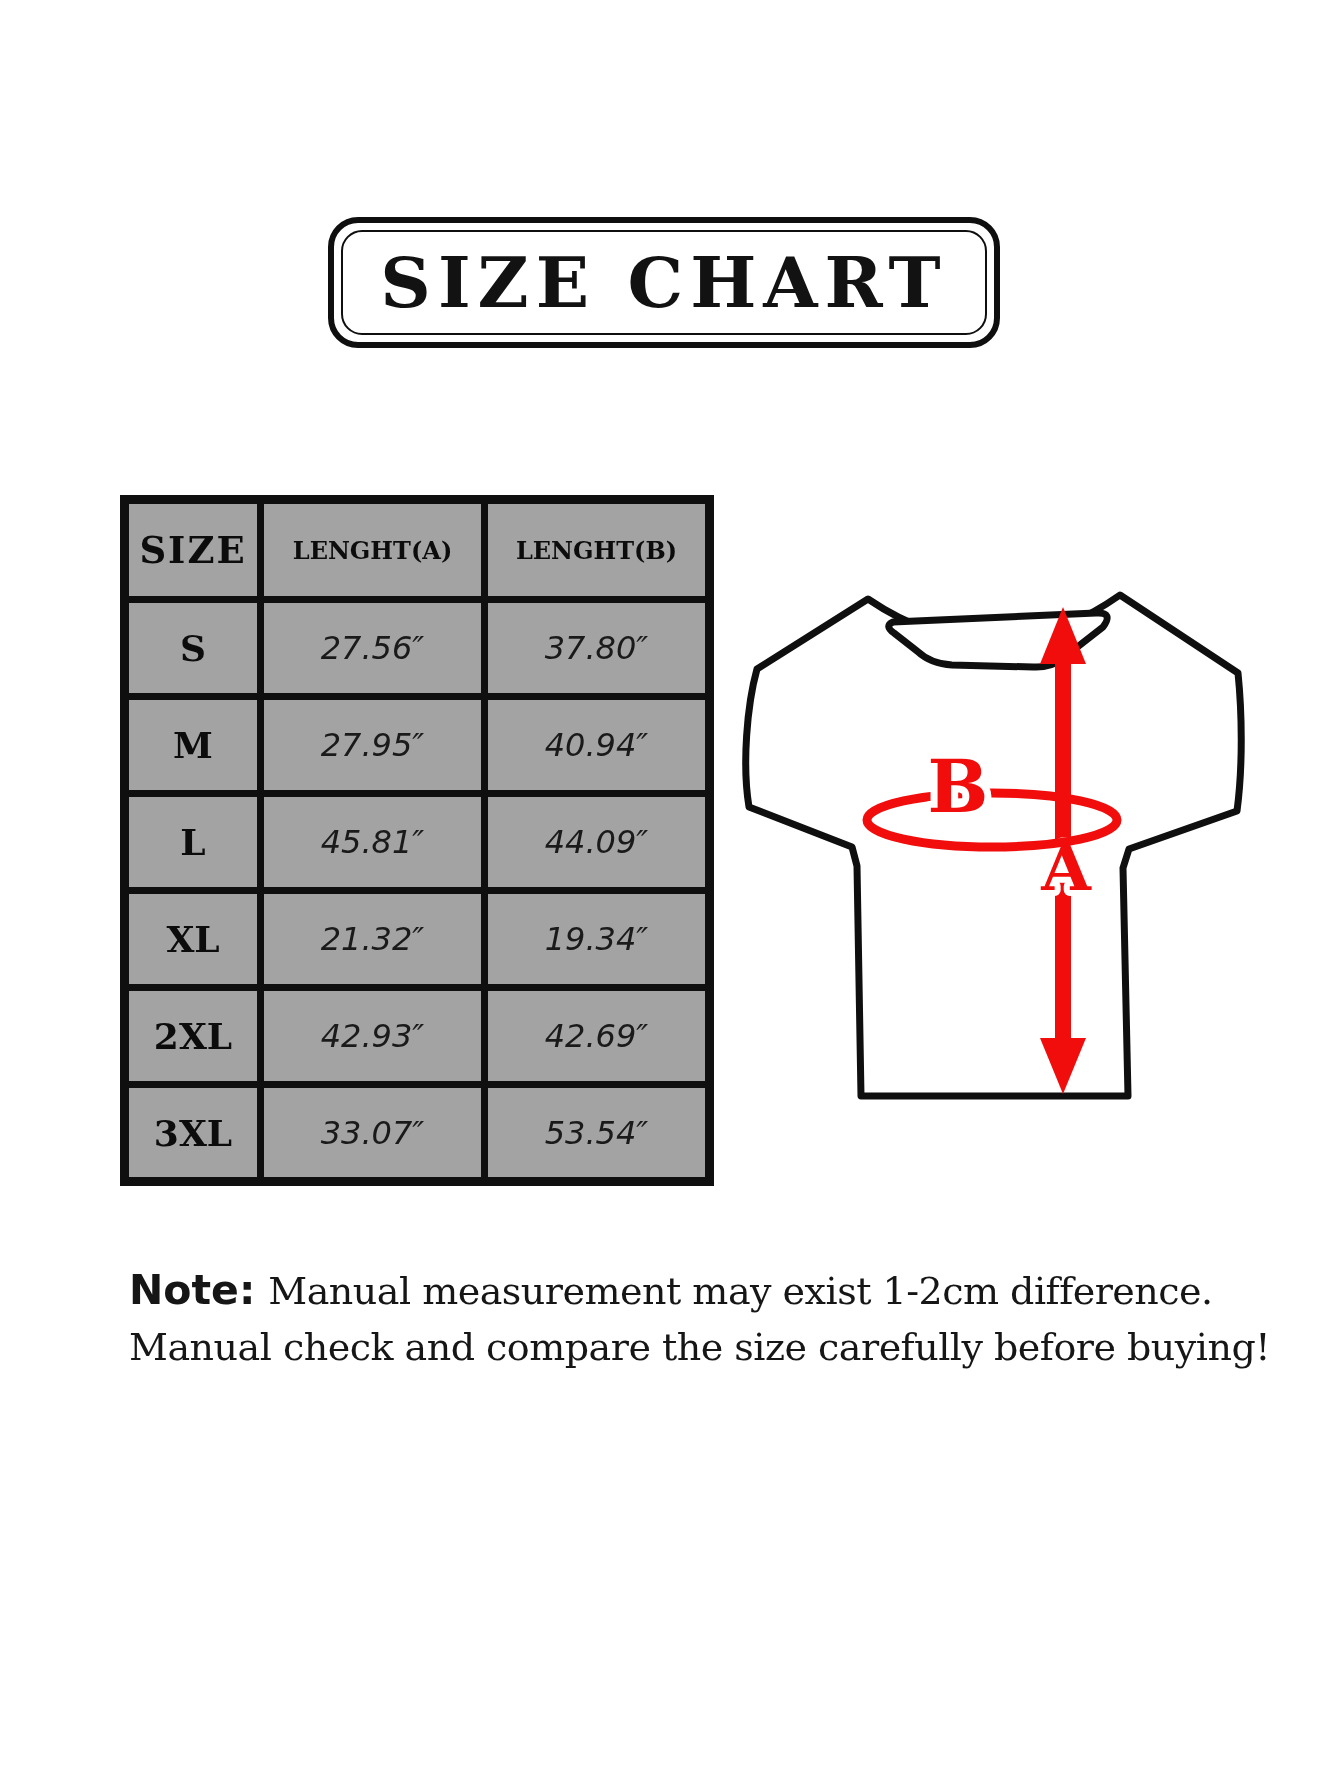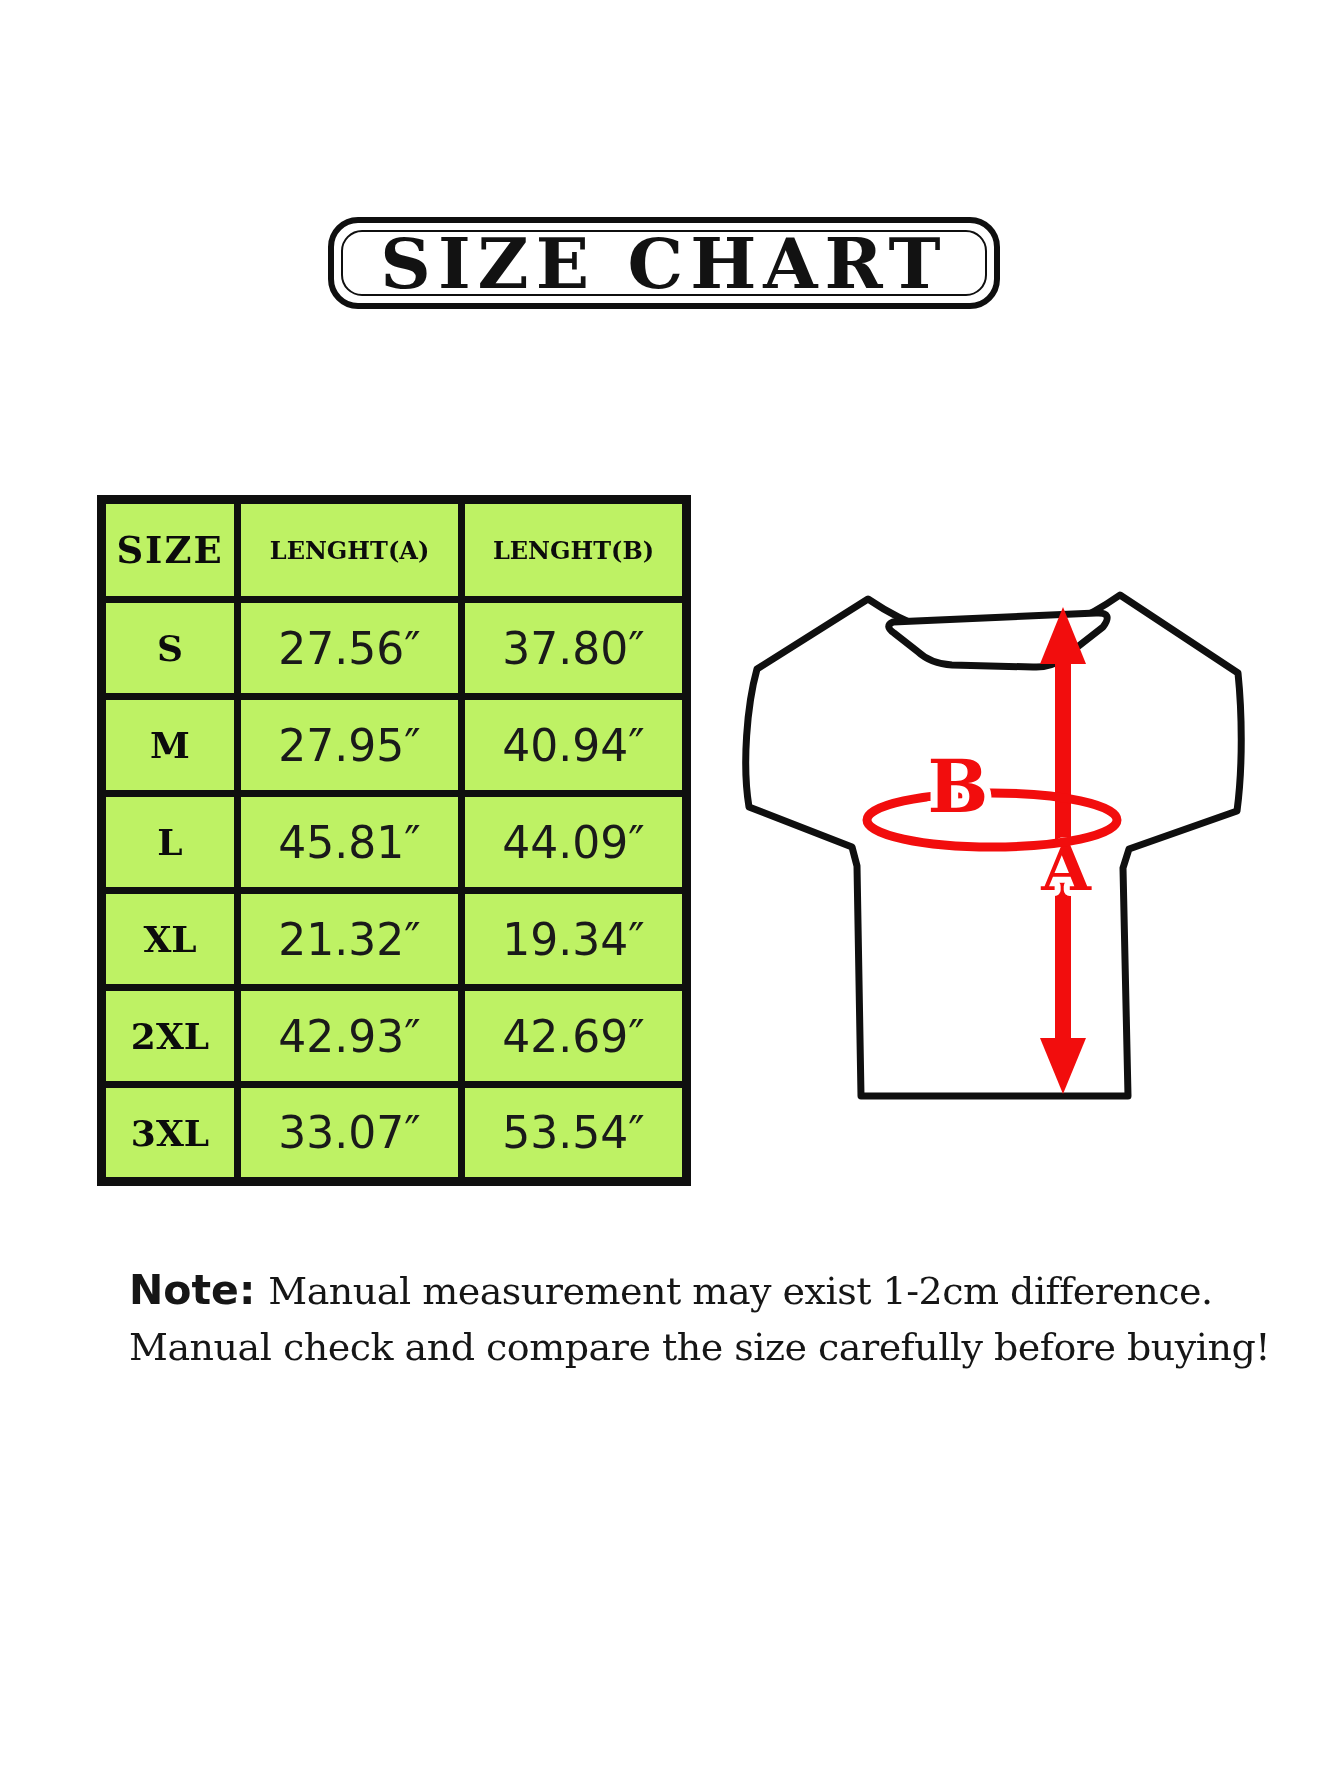--- a/index.html
+++ b/index.html
@@ -10,55 +10,55 @@
   *{box-sizing:border-box;}
   html,body{margin:0;padding:0;}
   body{
     width:1340px;height:1785px;background:var(--bg);
     font-family:"DejaVu Sans",sans-serif;position:relative;overflow:hidden;
   }
   .page{position:absolute;inset:0;}
 
   
   .title-box{
-    position:absolute;left:328px;top:217px;width:672px;height:92px;
+    position:absolute;left:328px;top:217px;width:672px;height:131px;
     border:6px solid var(--ink);border-radius:30px;background:#fff;
   }
   .title-box-inner{
     position:absolute;inset:7px;border:2px solid var(--ink);border-radius:21px;
     display:flex;align-items:center;justify-content:center;
   }
   .title-text{
     margin:0;font-family:"DejaVu Serif",serif;font-weight:bold;
     font-size:70px;letter-spacing:7px;color:#121212;white-space:nowrap;
   }
 
   
   table.size-table{
-    position:absolute;left:97px;top:495px;width:585px;
-    border-collapse:collapse;table-layout:fixed;background:#bef264;
+    position:absolute;left:120px;top:495px;width:585px;
+    border-collapse:collapse;table-layout:fixed;background:#a3a3a3;
     border:9px solid var(--ink);
   }
   .size-table th,.size-table td{
     border:7px solid var(--ink);text-align:center;vertical-align:middle;
     padding:0;overflow:hidden;
   }
   .col-size{width:136px}.col-a{width:224px}.col-b{width:225px}
   .size-table thead tr{height:100px}
   .size-table tbody tr{height:97px}
   .hdr{
     font-family:"DejaVu Serif",serif;font-weight:bold;font-size:24px;
     letter-spacing:0px;color:#0c0c0c;
   }
   .hdr-size{font-size:37px;letter-spacing:2px;}
   .size-label{
     font-family:"DejaVu Serif",serif;font-weight:bold;font-size:36px;color:#0c0c0c;
   }
   .val{
-    font-family:"DejaVu Sans",sans-serif;font-size:44px;color:#1a1a1a;
+    font-family:"DejaVu Sans",sans-serif;font-size:32px;color:#1a1a1a;font-style:italic;
   }
 
   
   .diagram-svg{position:absolute;left:680px;top:540px;width:600px;height:600px;}
   .shirt-line{fill:#ffffff;stroke:var(--ink);stroke-width:7;stroke-linejoin:round;stroke-linecap:round;}
   .red-stroke{fill:none;stroke:var(--red);stroke-width:9;}
   .red-fill{fill:var(--red);}
   .red-shaft{stroke:var(--red);stroke-width:16;}
   .measure-letter{
     font-family:"DejaVu Serif",serif;font-weight:bold;

